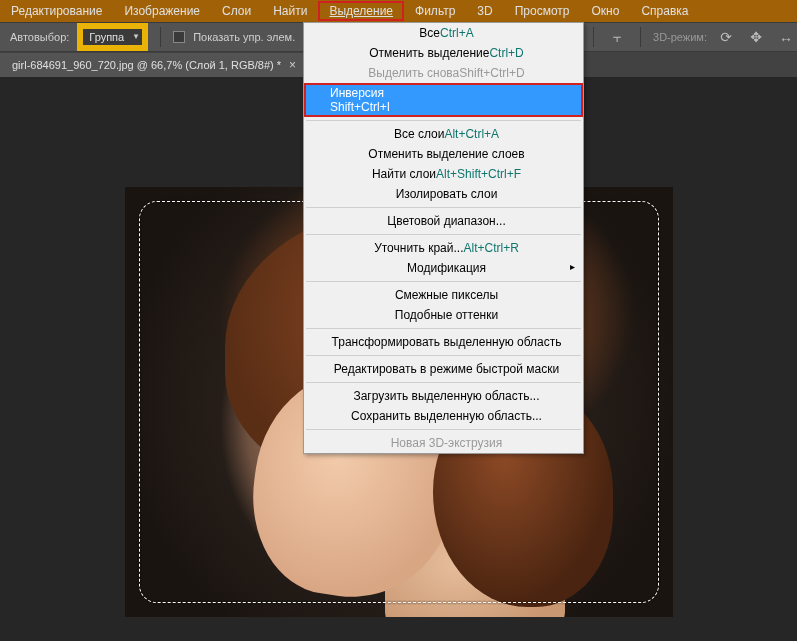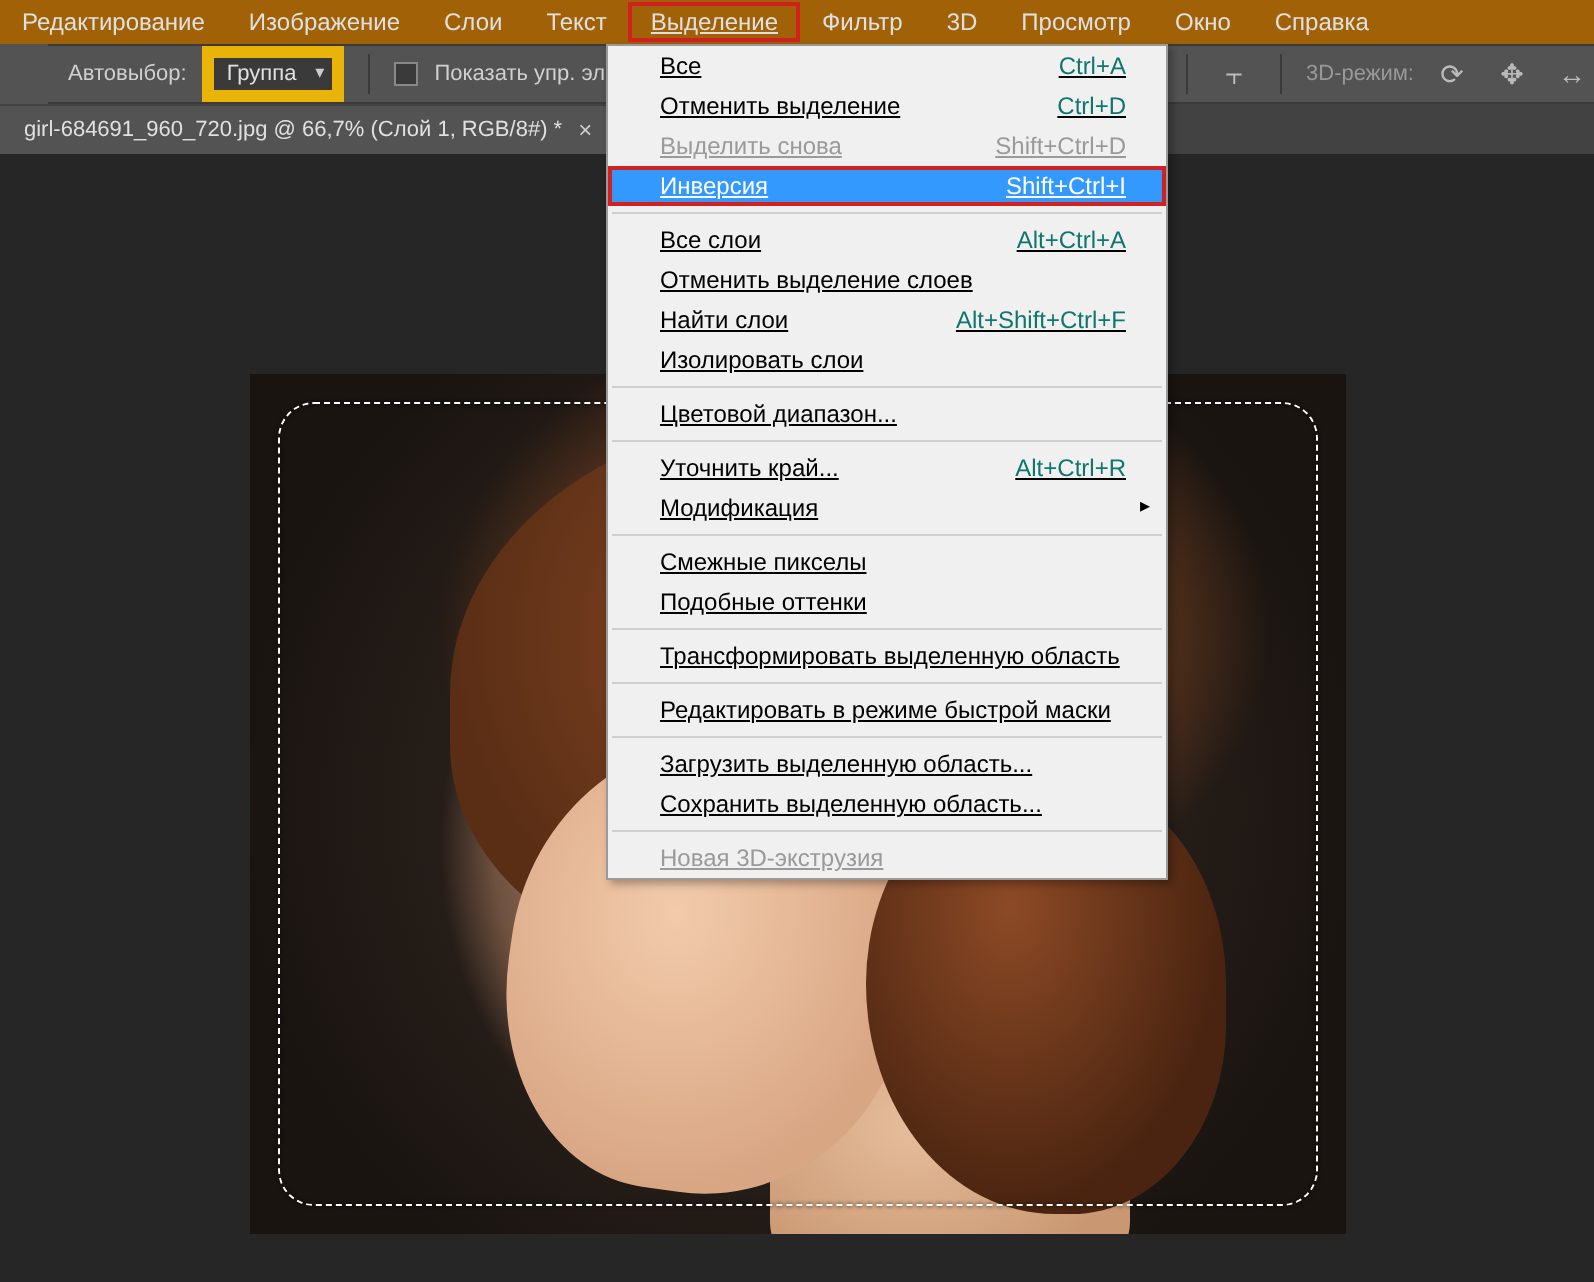--- a/index.html
+++ b/index.html
@@ -36,21 +36,20 @@
     display: flex;
     align-items: center;
     height: 30px;
     background: #535353;
     border-top: 1px solid #3a3a3a;
     border-bottom: 1px solid #3a3a3a;
     padding-left: 10px;
     gap: 8px;
     font-size: 11px;
     color: #d0d0d0;
-    margin-left: 24px;
   }
   .opt-label { color: #d0d0d0; }
   .opt-select {
     background: #3a3a3a;
     border: 6px solid #eab308;
     color: #e0e0e0;
     padding: 2px 18px 2px 6px;
     font-size: 11px;
     position: relative;
   }
@@ -155,31 +154,31 @@
     width: 281px;
     background: #f0f0f0;
     border: 1px solid #9a9a9a;
     color: #000;
     font-size: 12px;
     z-index: 50;
     box-shadow: 2px 2px 4px rgba(0,0,0,0.3);
   }
   .dd-item {
     display: flex;
-    justify-content: space-between;
+    justify-content: center;
     padding: 3px 20px 3px 26px;
     cursor: default;
-    text-decoration: underline;
   }
   .dd-item.disabled { color: #9a9a9a; }
   .dd-item.hovered {
     background: #3399ff;
     color: #fff;
     border: 2px solid #d02020;
     padding: 1px 18px 1px 24px;
+    flex-direction: column;
   }
   .dd-sep {
     height: 1px;
     background: #cfcfcf;
     margin: 3px 2px;
   }
   .dd-short { color: #0f766e; }
   .dd-item.disabled .dd-short { color: #9a9a9a; }
   .dd-item.hovered .dd-short { color: #fff; }
   .dd-sub::after {
@@ -190,21 +189,21 @@
   }
   .dd-item { position: relative; }
 </style>
 </head>
 <body>
 
 <div class="menubar">
   <div class="menubar-item">Редактирование</div>
   <div class="menubar-item">Изображение</div>
   <div class="menubar-item">Слои</div>
-  <div class="menubar-item">Текст</div>
+  <div class="menubar-item">Найти</div>
   <div class="menubar-item highlighted">Выделение</div>
   <div class="menubar-item">Фильтр</div>
   <div class="menubar-item">3D</div>
   <div class="menubar-item">Просмотр</div>
   <div class="menubar-item">Окно</div>
   <div class="menubar-item">Справка</div>
 </div>
 
 <div class="options-bar">
   <span class="opt-label">Автовыбор:</span>

